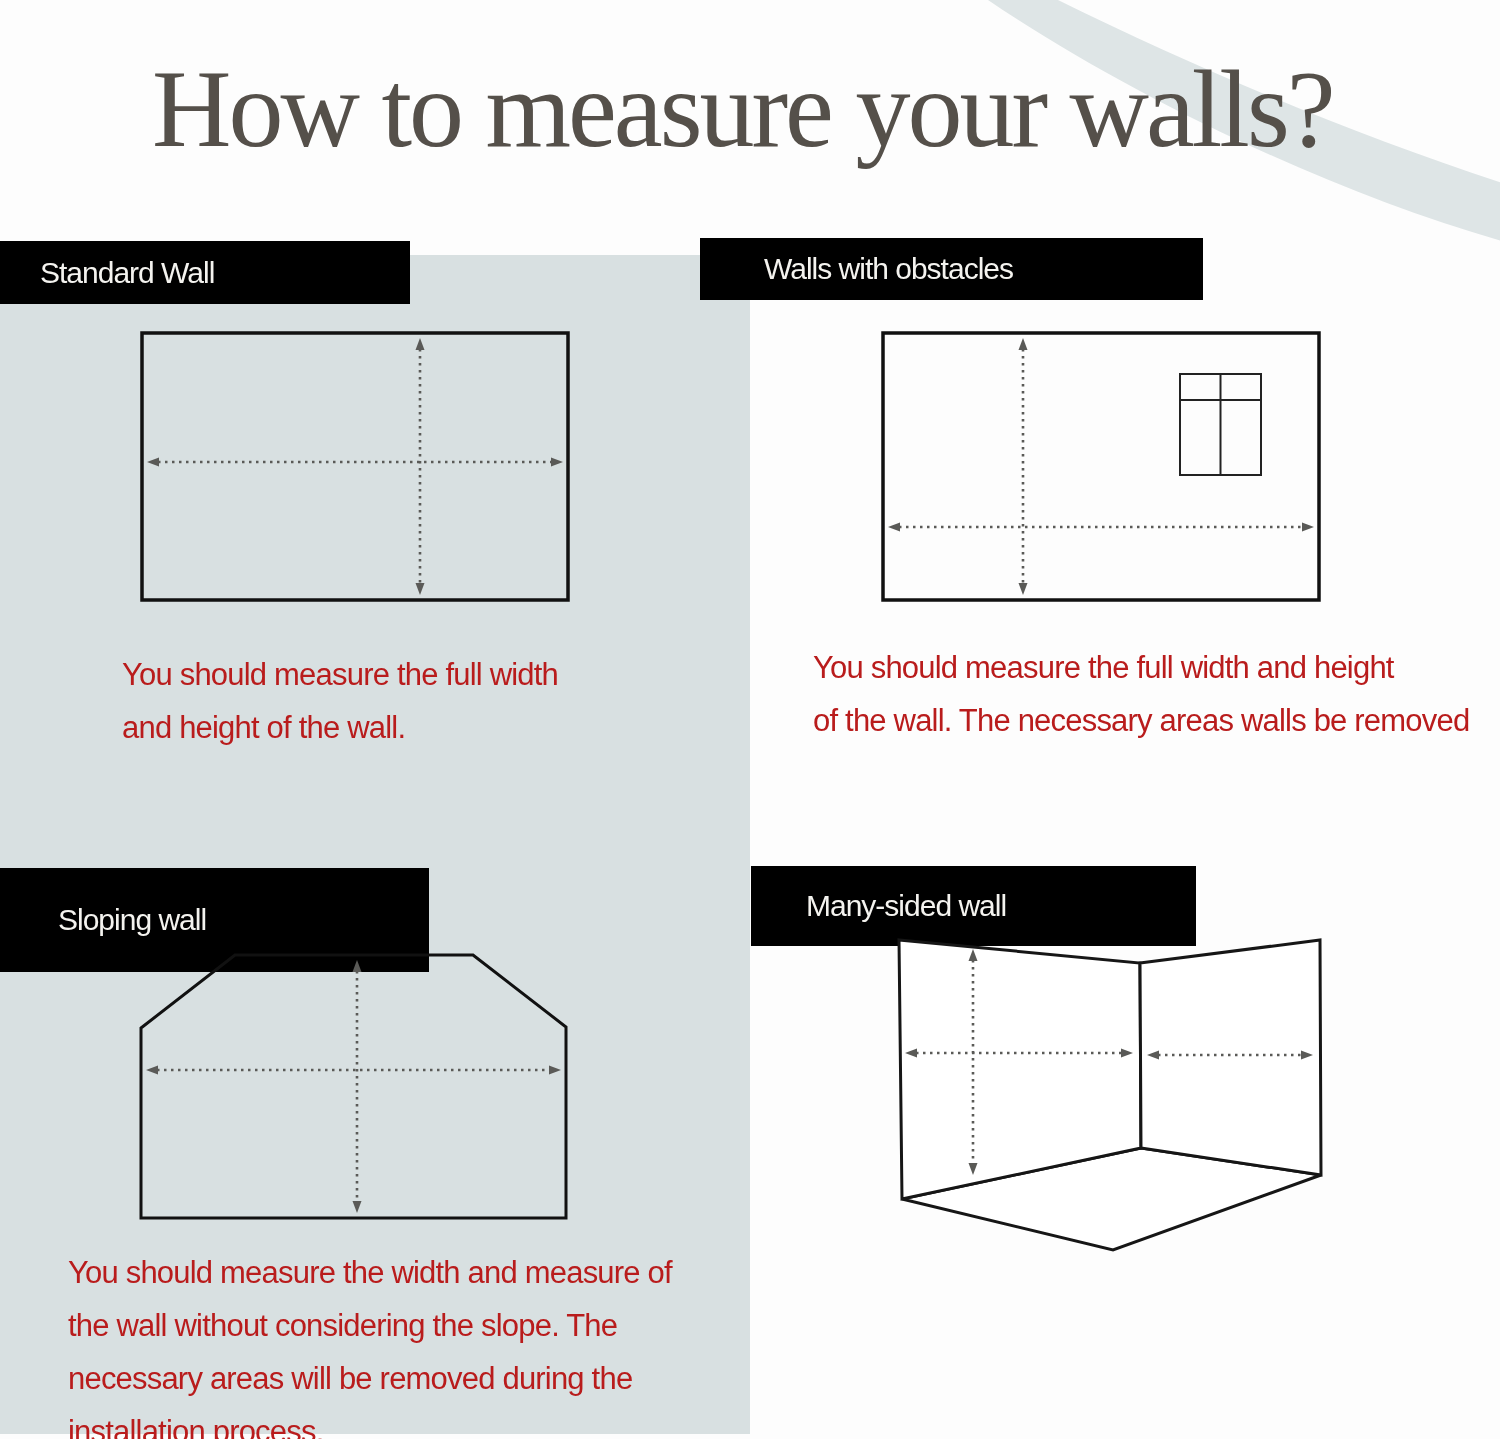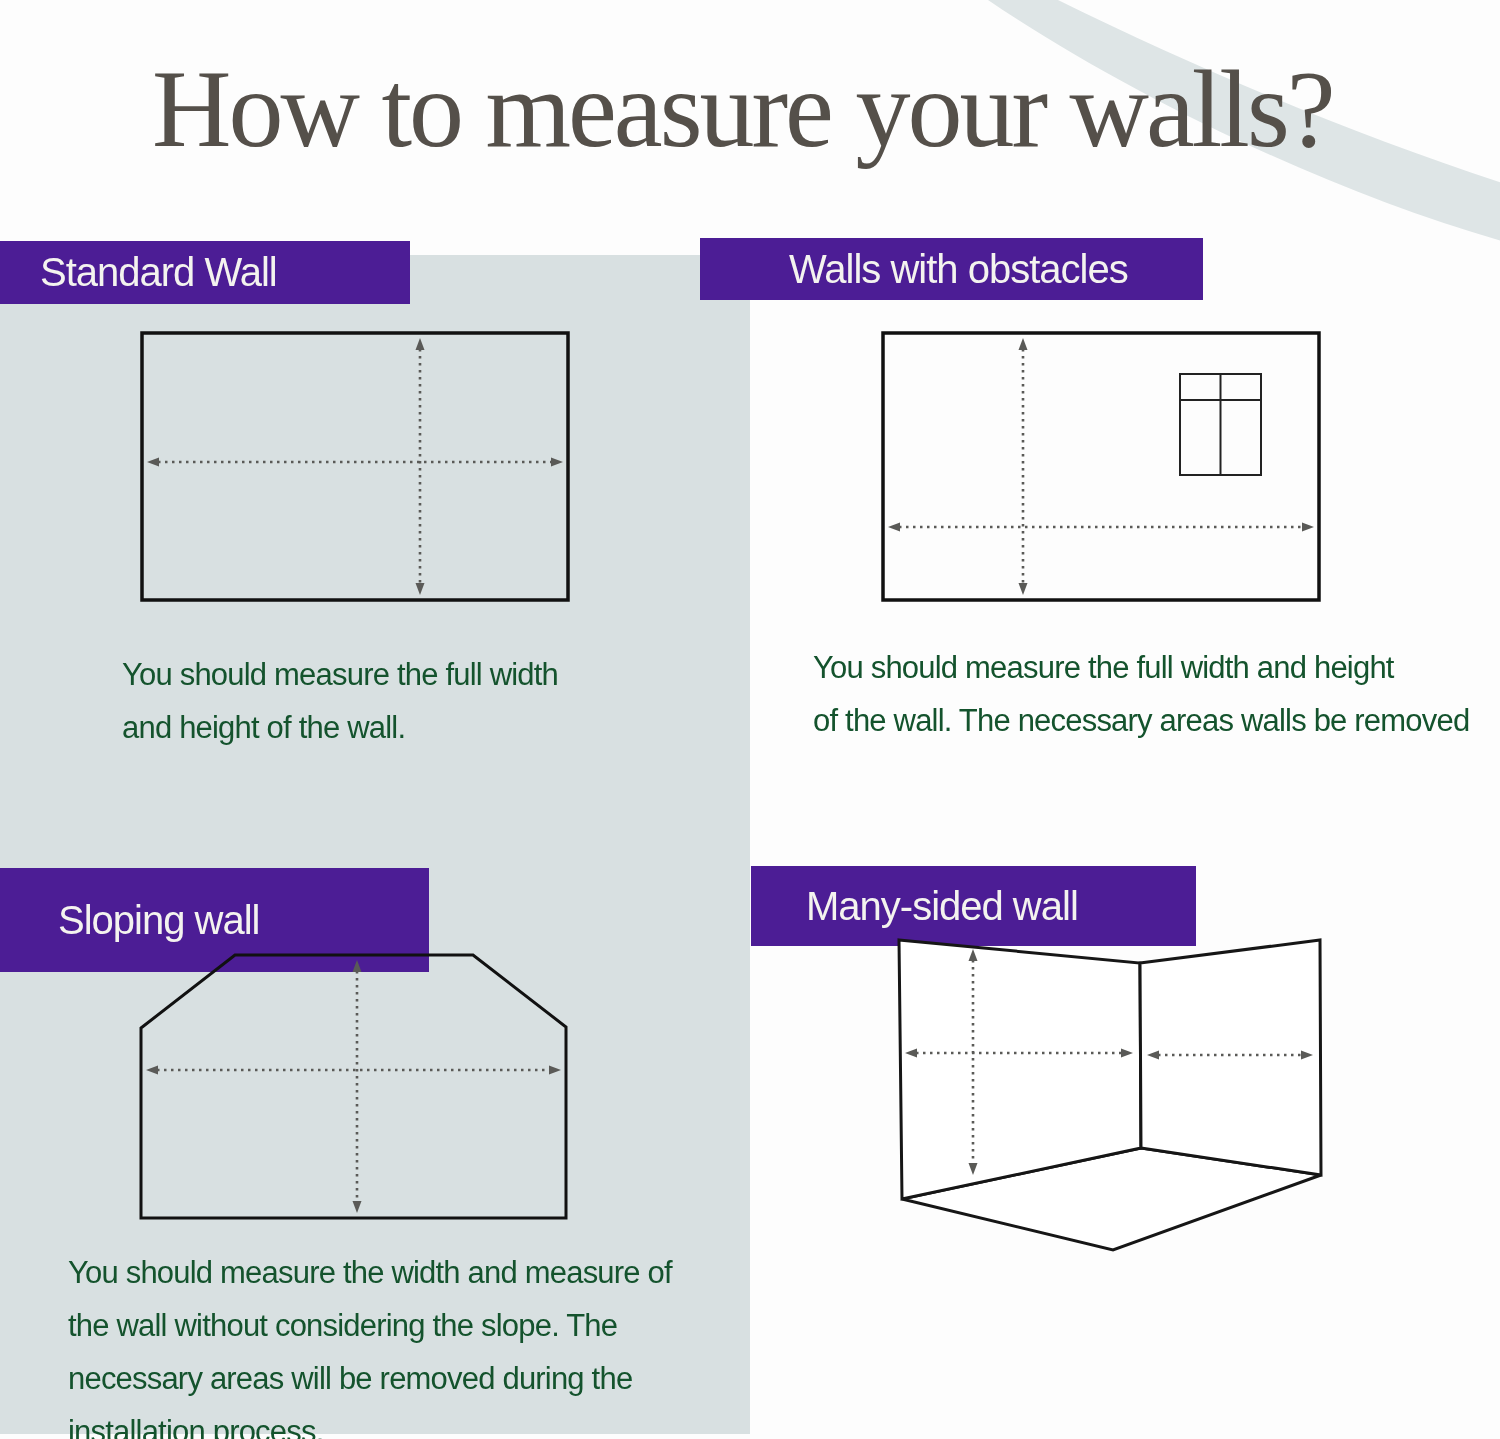--- a/index.html
+++ b/index.html
@@ -12,34 +12,34 @@
     background:#d8e0e1;
   }
   .ribbon{position:absolute;left:0;top:0;width:1500px;height:260px;}
   .title{
     position:absolute;left:136px;top:38px;margin:16px;
     font-family:"Liberation Serif","DejaVu Serif",serif;
     font-size:110px;font-weight:400;letter-spacing:-3px;line-height:1.0;
     color:#55504a;white-space:nowrap;
   }
   .bar{
-    position:absolute;background:#4c1d95;display:flex;align-items:center;
-    color:#f4f3ef;font-size:40px;letter-spacing:-1px;white-space:nowrap;
+    position:absolute;background:#000000;display:flex;align-items:center;
+    color:#f4f3ef;font-size:30px;letter-spacing:-1px;white-space:nowrap;
   }
   .bar-standard{left:0;top:241px;width:370px;height:63px;padding-left:40px;}
-  .bar-obstacles{left:700px;top:238px;width:503px;height:62px;padding-left:89px;box-sizing:border-box;}
+  .bar-obstacles{left:700px;top:238px;width:503px;height:62px;padding-left:64px;box-sizing:border-box;}
   .bar-sloping{left:0;top:868px;width:371px;height:104px;padding-left:58px;}
   .bar-manysided{left:751px;top:866px;width:445px;height:80px;padding-left:55px;box-sizing:border-box;}
   .diag{position:absolute;}
   .diag-standard{left:128px;top:321px;}
   .diag-obstacles{left:870px;top:321px;}
   .diag-sloping{left:128px;top:942px;}
   .diag-manysided{left:878px;top:922px;}
   .desc{
-    position:absolute;margin:0;color:#14532d;
+    position:absolute;margin:0;color:#b91c1c;
     font-size:31px;letter-spacing:-0.8px;line-height:53px;
   }
   .desc span{display:block;white-space:nowrap;}
   .desc-standard{left:122px;top:648px;}
   .desc-obstacles{left:813px;top:641px;}
   .desc-sloping{left:68px;top:1246px;}
   .desc-manysided{left:845px;top:1254px;}
   .outline{stroke:#111111;fill:none;}
   .dash{stroke:#5a5a57;stroke-width:2.6;stroke-dasharray:2.5 4.5;fill:none;}
   .head{fill:#5a5a57;stroke:none;}

